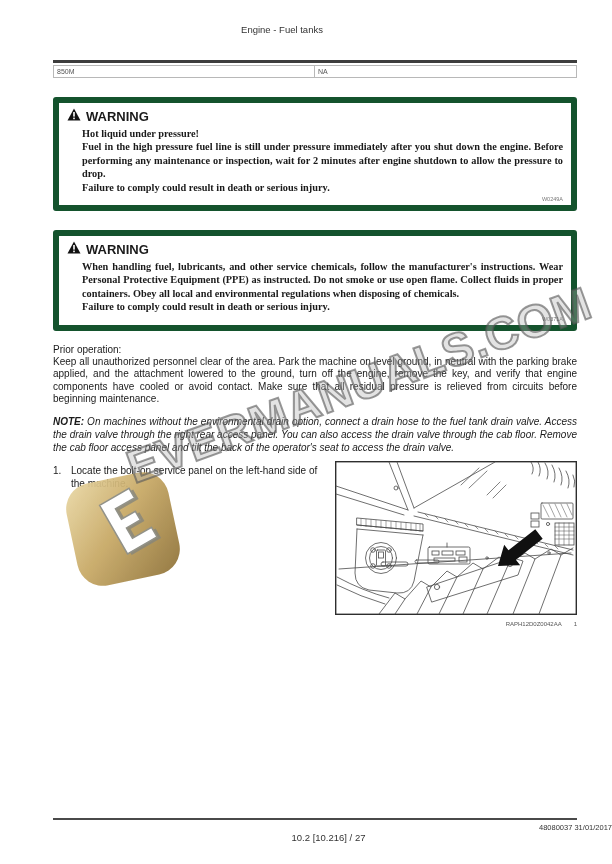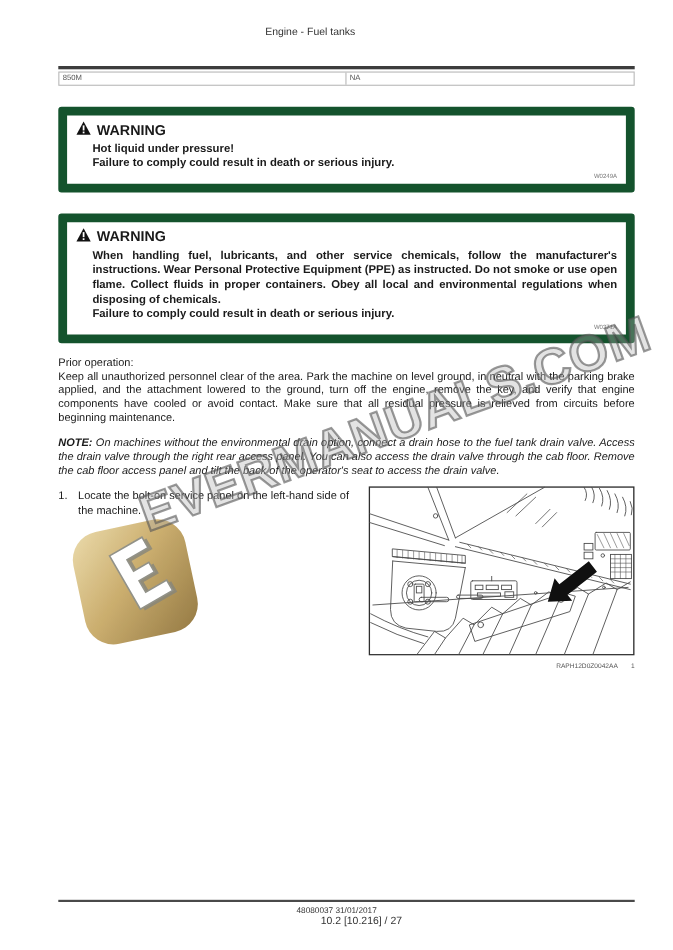--- a/index.html
+++ b/index.html
@@ -10,24 +10,24 @@
   }
   .running-header{position:absolute;top:24px;left:0;width:564px;text-align:center;
     font-size:9.5px;color:#333;}
   .content{position:absolute;left:53px;top:60px;width:524px;}
   .title-rule{height:3px;background:#3d3d3d;margin-bottom:2px;}
   .page-title{font-size:17.5px;font-weight:bold;margin:2px 0 4px 0;letter-spacing:-0.2px;}
   .model-table{display:flex;border:1px solid #b8b8b8;font-size:7px;color:#555;
     line-height:9px;margin-bottom:8px;}
   .model-cell{width:50%;padding:1px 3px;box-sizing:border-box;}
   .model-cell.left{border-right:1px solid #b8b8b8;}
-  .warning-box{border:8px solid #14532d;border-radius:3px;padding:5px 8px 2px 8px;margin-bottom:7px;margin-top:19px;}
+  .warning-box{border:6px solid #14532d;border-radius:3px;padding:5px 8px 2px 8px;margin-bottom:7px;margin-top:19px;}
   .warning-header{display:flex;align-items:center;gap:5px;font-weight:bold;font-size:13px;line-height:15px;}
   .warning-body{margin-left:15px;margin-top:3px;font-weight:bold;font-size:10.3px;
-    line-height:13.4px;text-align:justify;}
+    line-height:13.4px;text-align:justify;font-family:Liberation Serif, serif;}
   .warning-body p{margin:0;}
   .warning-code{text-align:right;font-size:5.5px;color:#777;line-height:8px;margin-top:1px;}
   .prior-heading{font-weight:normal;font-size:10px;margin-top:12px;line-height:13px;}
   .para{font-size:10px;line-height:12.6px;text-align:justify;}
   .note{font-style:italic;font-size:10px;line-height:13px;text-align:justify;margin-top:9px;}
   .note .note-prefix{font-weight:bold;}
   .step-figure-row{display:flex;justify-content:space-between;margin-top:7px;}
   .step{width:270px;display:flex;font-size:10px;line-height:13px;margin-top:3px;}
   .step-num{width:18px;flex:none;}
   .figure{width:242px;}
@@ -36,21 +36,21 @@
   .watermark{position:absolute;inset:0;pointer-events:none;z-index:5;}
   .wm-logo{position:absolute;left:71px;top:477px;width:104px;height:104px;border-radius:26px;
     background:linear-gradient(135deg,#ead9a6 0%,#c8a965 45%,#8c6f35 100%);
     transform:rotate(-12deg);opacity:0.93;}
   .wm-text{position:absolute;left:138px;top:440px;transform:rotate(-20deg);transform-origin:0 100%;
     font-size:46px;font-weight:bold;letter-spacing:1px;white-space:nowrap;
     color:rgba(175,175,175,0.35);-webkit-text-stroke:2px rgba(85,85,85,0.6);}
   
   .footer-rule{position:absolute;left:53px;width:524px;top:818px;height:2px;background:#4a4a4a;}
   .footer-text{position:absolute;top:823px;left:0;width:612px;text-align:center;color:#333;}
-  .footer-line1{font-size:7.5px;line-height:9px;}
+  .footer-line1{font-size:7.5px;line-height:9px;text-align:right;}
   .footer-line2{font-size:9.5px;line-height:11px;margin-left:45px;}
 </style>
 </head>
 <body>
 
 <div class="running-header">Engine - Fuel tanks</div>
 
 <div class="content">
   <div class="title-rule"></div>
 
@@ -65,20 +65,21 @@
         <svg width="14" height="13" viewBox="0 0 14 13">
             <path d="M7,0.5 L13.5,12.5 L0.5,12.5 Z" fill="#111"></path>
             <rect x="6.2" y="4" width="1.6" height="4.6" fill="#fff"></rect>
             <rect x="6.2" y="9.6" width="1.6" height="1.6" fill="#fff"></rect>
           </svg>
       </span>
       <span>WARNING</span>
     </div>
     <div class="warning-body">
       <p>Hot liquid under pressure!</p>
+      <p>Fuel in the high pressure fuel line is still under pressure immediately after you shut down the engine. Before performing any maintenance or inspection, wait for 2 minutes after engine shutdown to allow the pressure to drop.</p>
       <p>Failure to comply could result in death or serious injury.</p>
     </div>
     <div class="warning-code">W0249A</div>
   </div>
 
   <div class="warning-box">
     <div class="warning-header">
       <span>
         <svg width="14" height="13" viewBox="0 0 14 13">
             <path d="M7,0.5 L13.5,12.5 L0.5,12.5 Z" fill="#111"></path>

